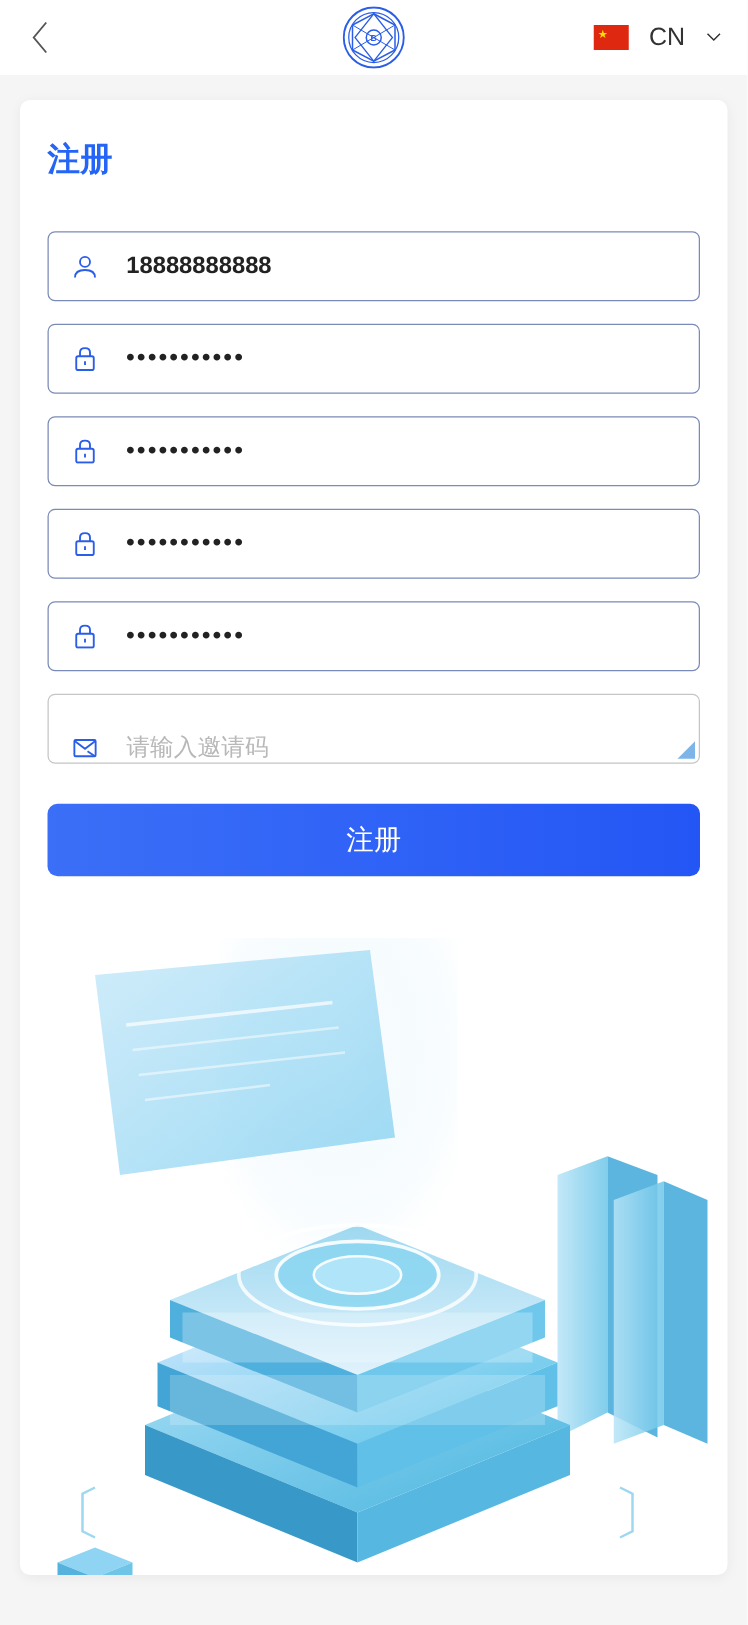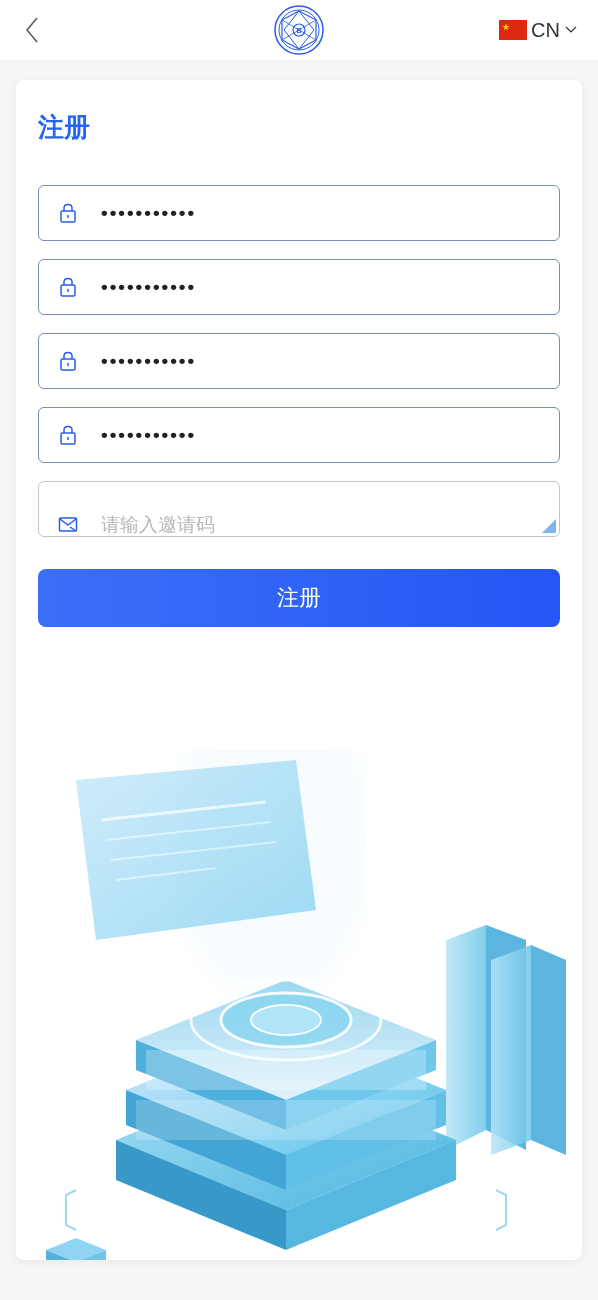--- a/index.html
+++ b/index.html
@@ -37,21 +37,21 @@
       transform: translateX(-50%);
       width: 50px;
       height: 50px;
       display: flex;
       align-items: center;
       justify-content: center;
     }
     .lang-switch {
       display: flex;
       align-items: center;
-      gap: 4px;
+      gap: 16px;
       cursor: pointer;
     }
     .flag {
       width: 28px;
       height: 20px;
       background: #de2910;
       position: relative;
     }
     .flag::before {
       content: "★";
@@ -178,20 +178,29 @@
     <span class="lang-text">CN</span>
     <svg width="14" height="10" viewBox="0 0 14 10">
       <path d="M 2 2 L 7 7 L 12 2" stroke="#333" stroke-width="1.2" fill="none"></path>
     </svg>
   </div>
 </div>
 
 <div class="card">
   <div class="title">注册</div>
 
+  <div class="input-group">
+    <div class="input-icon">
+      <svg width="20" height="20" viewBox="0 0 20 20">
+        <circle cx="10" cy="6.5" r="4" fill="none" stroke="#2a5de8" stroke-width="1.5"></circle>
+        <path d="M 2 19 Q 2 13 10 13 Q 18 13 18 19" fill="none" stroke="#2a5de8" stroke-width="1.5"></path>
+      </svg>
+    </div>
+    <input class="input-field" type="text" value="18888888888" style="">
+  </div>
 
   <div class="input-group">
     <div class="input-icon">
       <svg width="18" height="20" viewBox="0 0 18 20">
         <rect x="2" y="8" width="14" height="11" rx="1.5" fill="none" stroke="#2a5de8" stroke-width="1.5"></rect>
         <path d="M 5 8 L 5 5 Q 5 1.5 9 1.5 Q 13 1.5 13 5 L 13 8" fill="none" stroke="#2a5de8" stroke-width="1.5"></path>
         <line x1="9" y1="12" x2="9" y2="15" stroke="#2a5de8" stroke-width="1.5"></line>
       </svg>
     </div>
     <input class="input-field" type="password" value="•••••••••••" style="">

